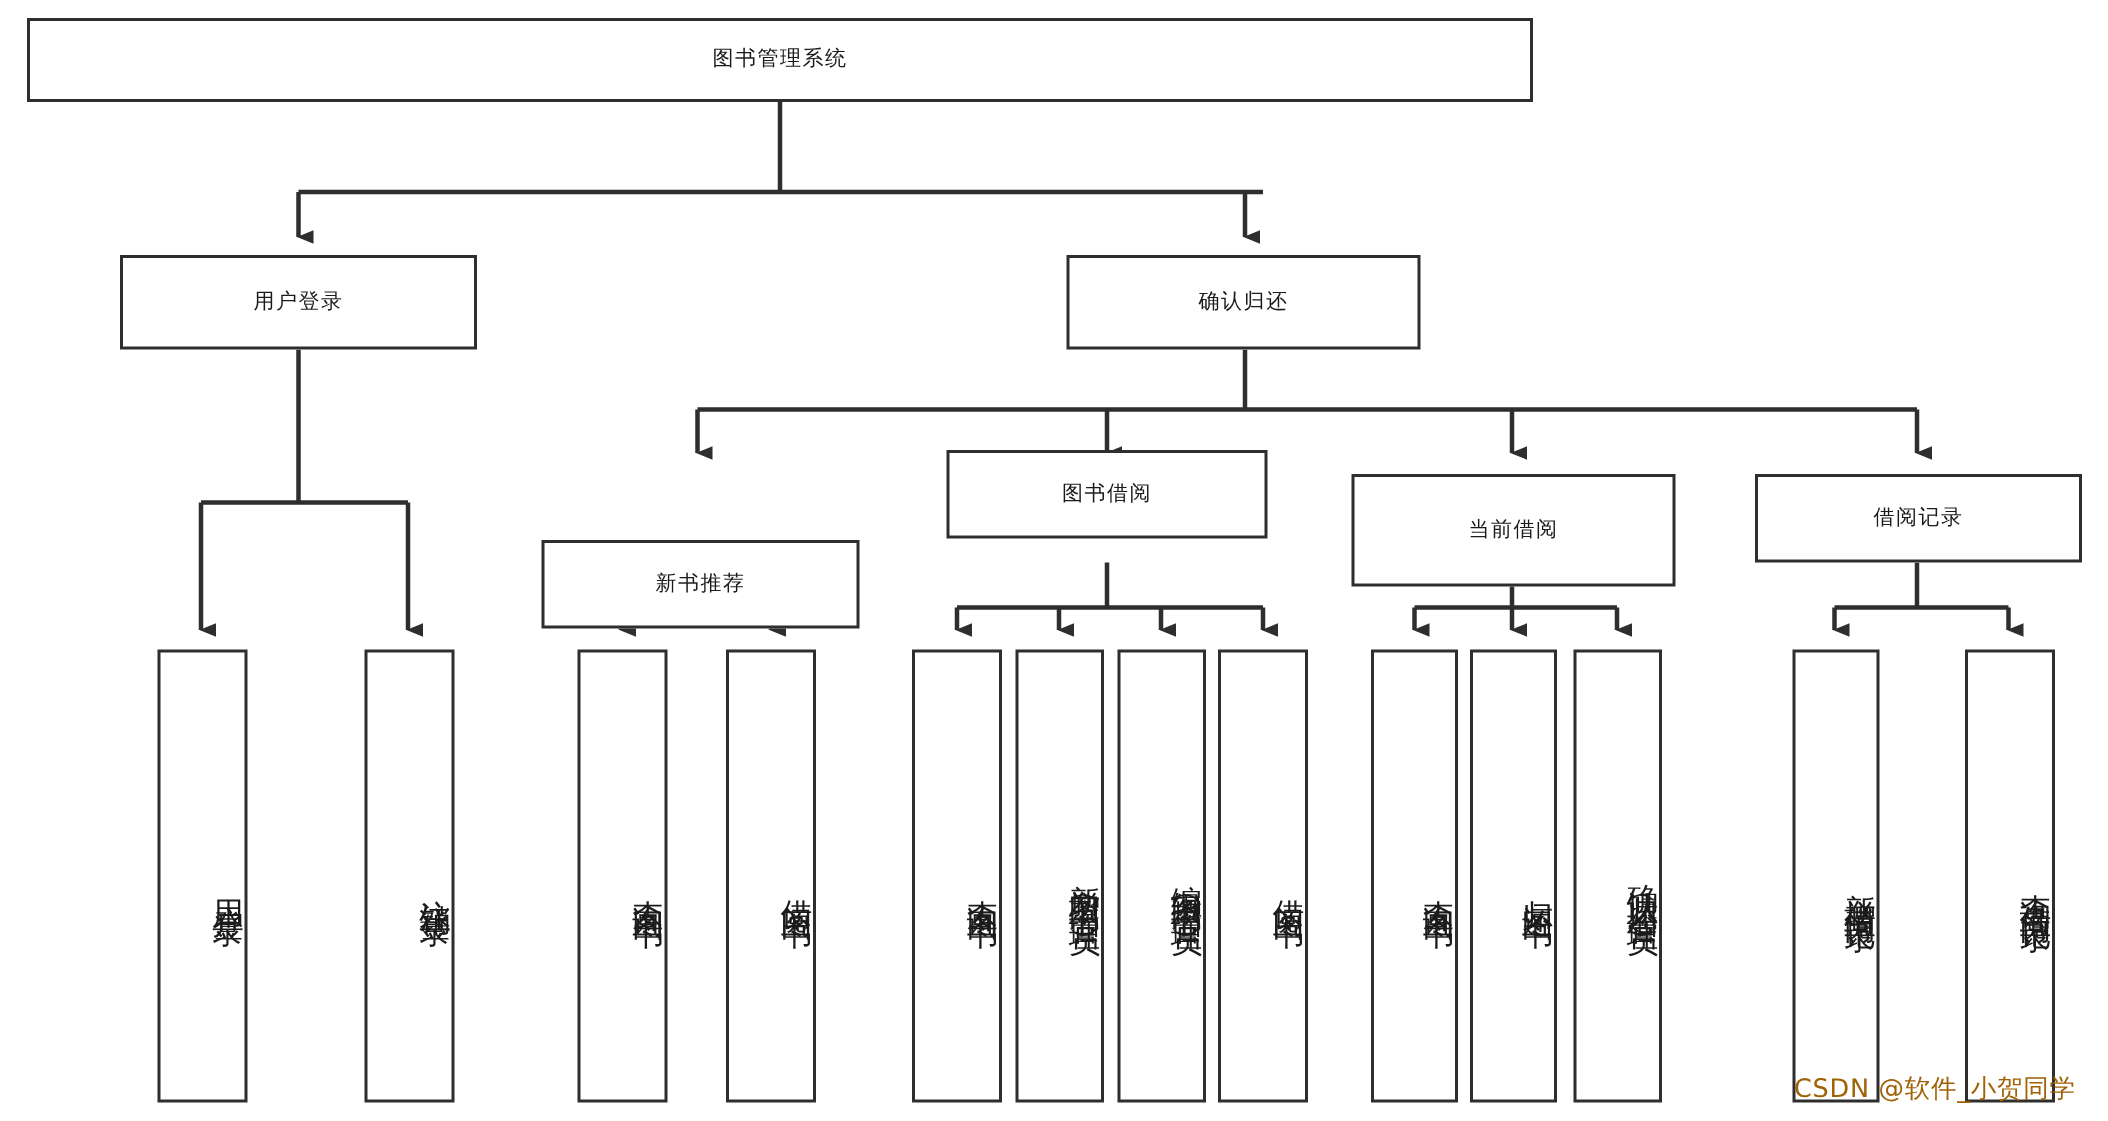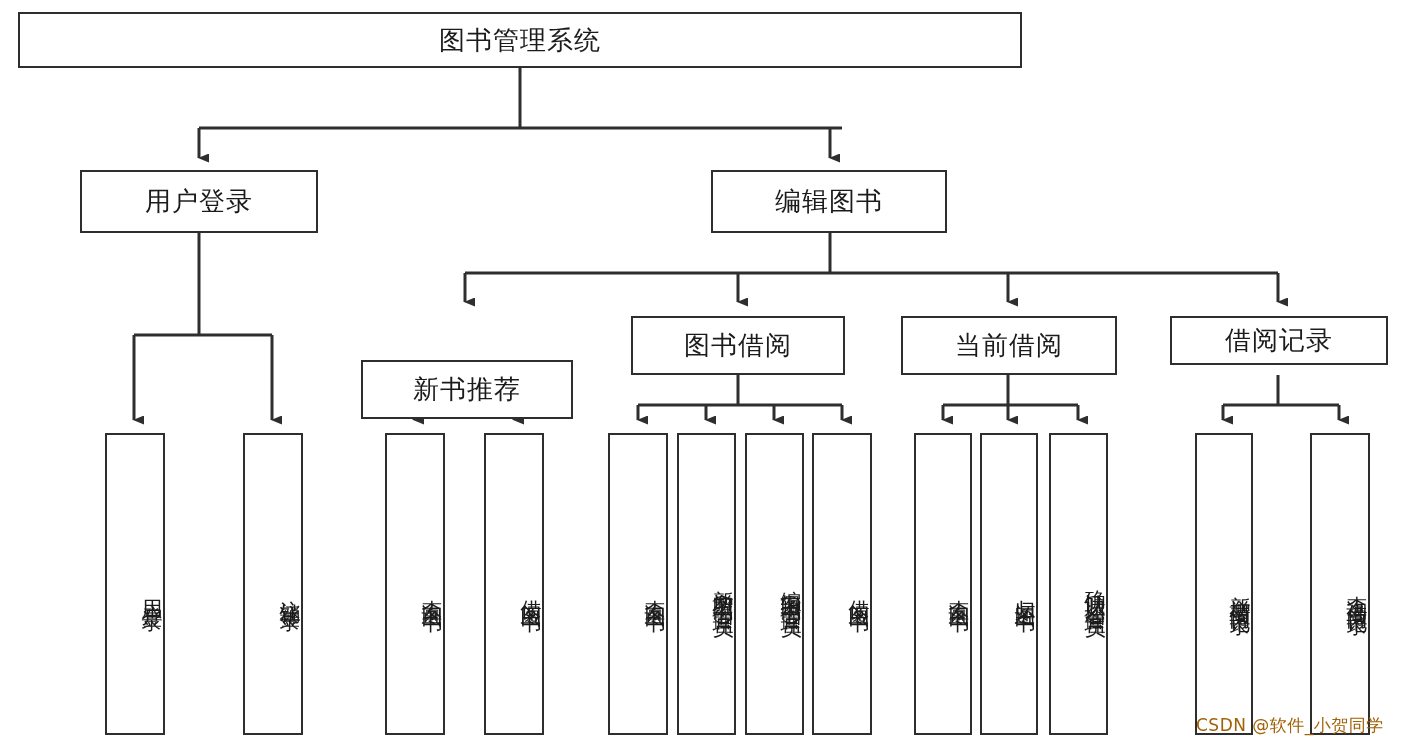--- a/index.html
+++ b/index.html
@@ -29,21 +29,21 @@
     position: absolute;
     box-sizing: border-box;
     border: 2px solid #2e2e2e;
     background: #ffffff;
     display: flex;
     align-items: center;
     justify-content: center;
     color: #1b1b1b;
   }
   .node.horiz {
-    font-size: 26px;
+    font-size: 14px;
     letter-spacing: 1px;
     line-height: 1.1;
   }
   .node.vert {
     writing-mode: vertical-rl;
     text-orientation: upright;
     font-size: 21px;
     letter-spacing: 4px;
     line-height: 1.1;
     padding-top: 14px;
@@ -114,26 +114,26 @@
       <path d="M1278,375 L1278,405"></path>
       <path d="M1223,405 L1339,405"></path>
       <path d="M1223,405 L1223,420" marker-end="url(#arrowhead)"></path>
       <path d="M1339,405 L1339,420" marker-end="url(#arrowhead)"></path>
     </g>
   </svg>
 
   <div class="node horiz node-root" style="left:18px; top:12px; width:1004px; height:56px;">图书管理系统</div>
 
   <div class="node horiz" style="left:80px; top:170px; width:238px; height:63px;">用户登录</div>
-  <div class="node horiz" style="left:711px; top:170px; width:236px; height:63px;">编辑图书</div>
+  <div class="node horiz" style="left:711px; top:170px; width:236px; height:63px;">确认归还</div>
 
   <div class="node horiz" style="left:361px; top:316px; width:212px; height:59px;margin-top:44px;">新书推荐</div>
-  <div class="node horiz" style="left:631px; top:316px; width:214px; height:59px;">图书借阅</div>
-  <div class="node horiz" style="left:901px; top:316px; width:216px; height:59px;">当前借阅</div>
-  <div class="node horiz" style="left:1170px; top:316px; width:218px; height:49px;">借阅记录</div>
+  <div class="node horiz" style="left:631px; top:300px; width:214px; height:59px;">图书借阅</div>
+  <div class="node horiz" style="left:901px; top:316px; width:216px; height:75px;">当前借阅</div>
+  <div class="node horiz" style="left:1170px; top:316px; width:218px; height:59px;">借阅记录</div>
 
   <div class="node vert" style="left:105px; top:433px; width:60px; height:302px;">用户登录</div>
   <div class="node vert" style="left:243px; top:433px; width:60px; height:302px;">注销登录</div>
 
   <div class="node vert" style="left:385px; top:433px; width:60px; height:302px;">查询图书</div>
   <div class="node vert" style="left:484px; top:433px; width:60px; height:302px;">借阅图书</div>
 
   <div class="node vert" style="left:608px; top:433px; width:60px; height:302px;">查询图书</div>
   <div class="node vert" style="left:677px; top:433px; width:59px; height:302px;">新增图书（管理员）</div>
   <div class="node vert" style="left:745px; top:433px; width:59px; height:302px;">编辑图书（管理员）</div>

